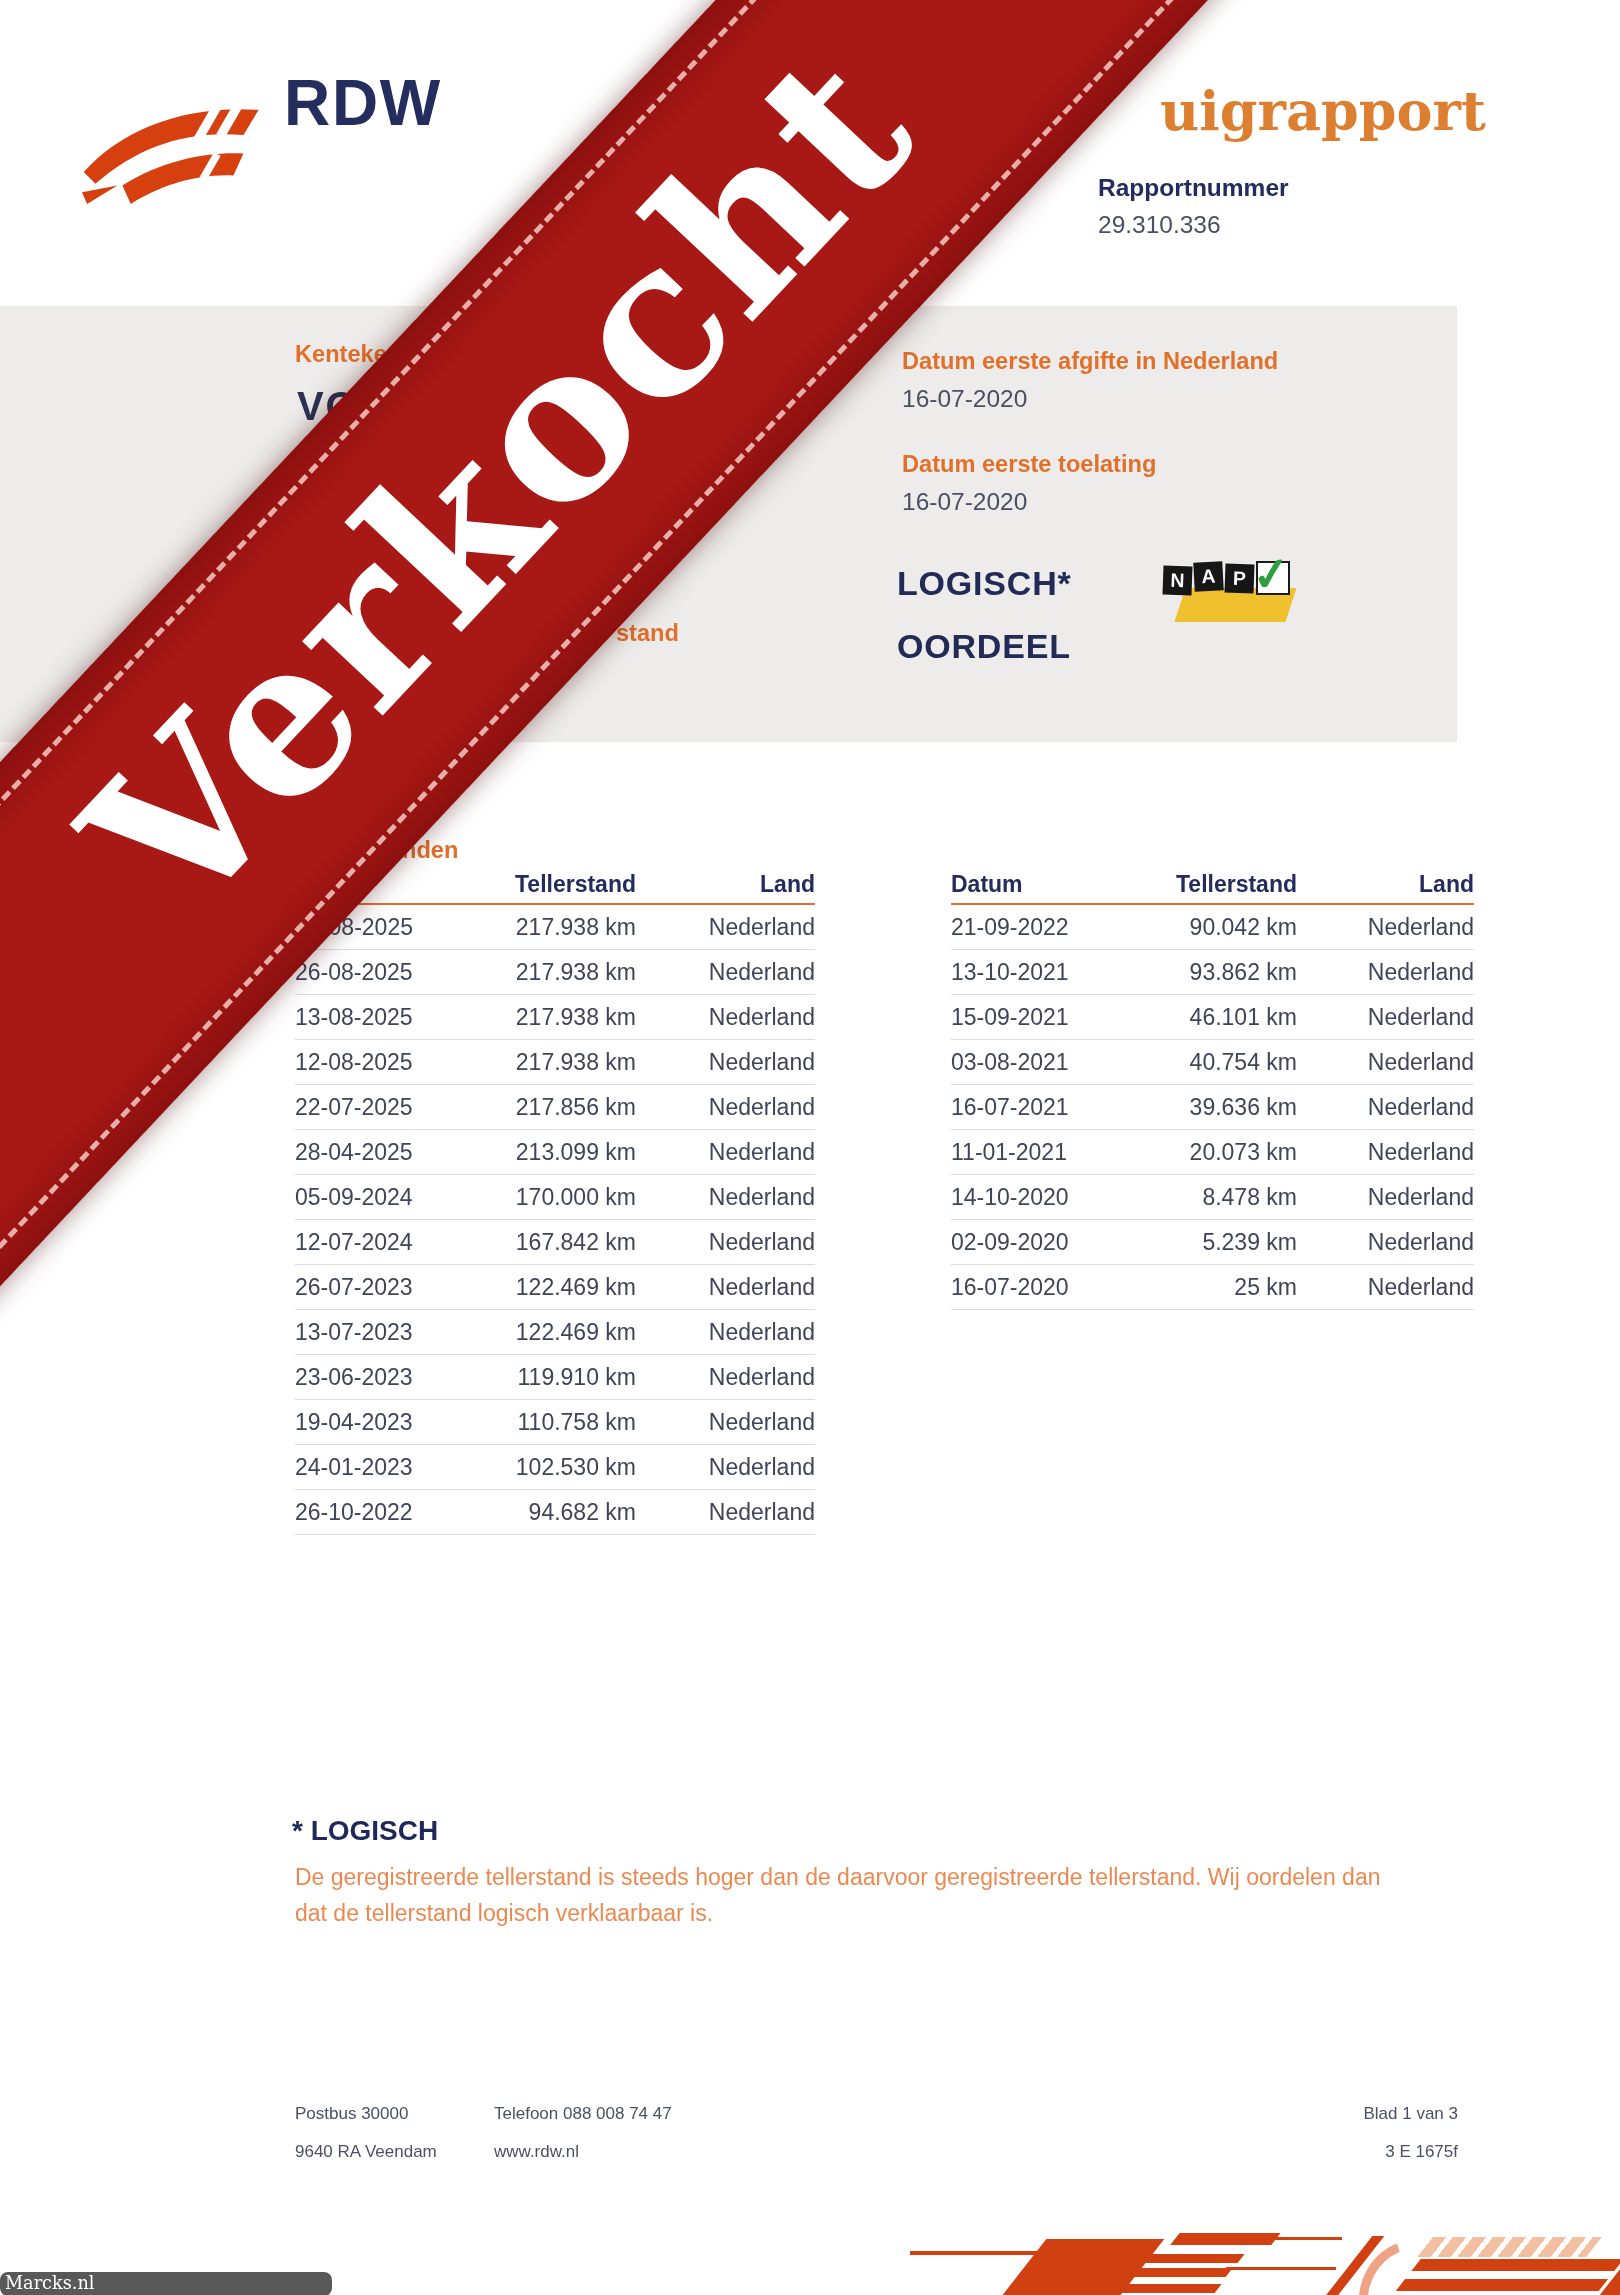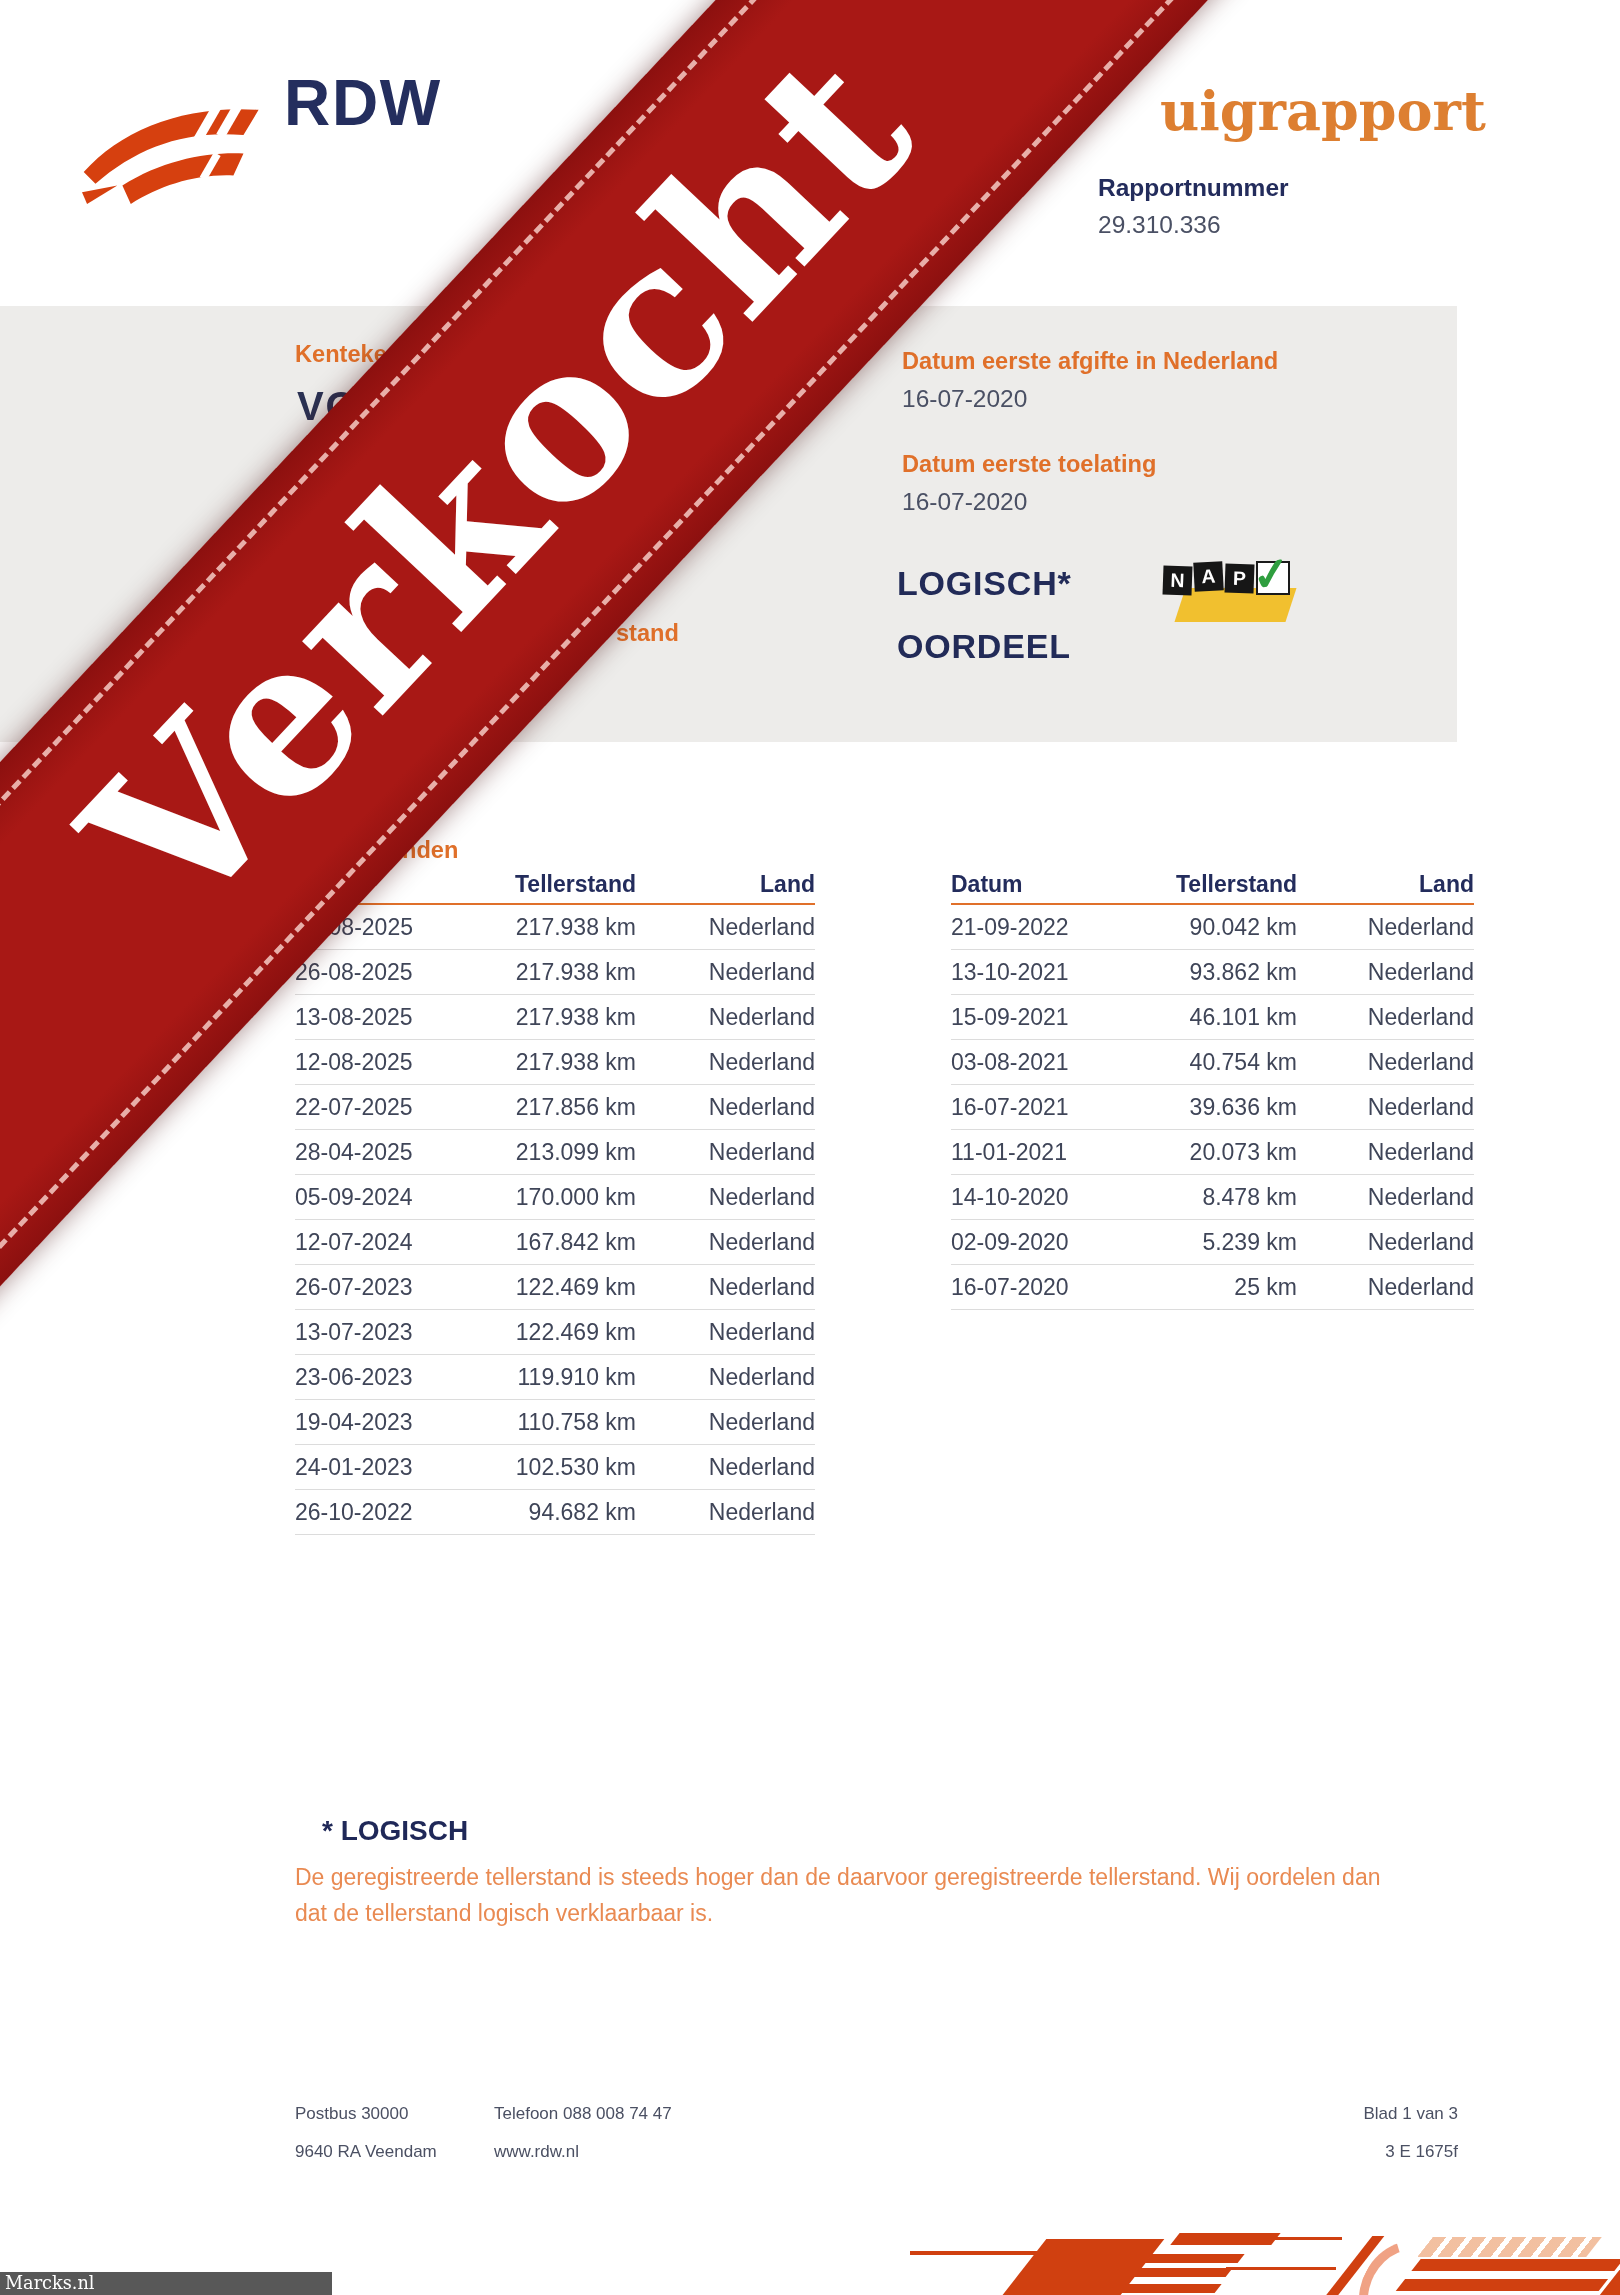--- a/index.html
+++ b/index.html
@@ -40,21 +40,21 @@
   .c1{width:118px;}
   .c2{width:223px;text-align:right;}
   .c3{width:179px;text-align:right;}
   #left-table{left:295px;top:868px;width:520px;}
   #right-table{left:903px;top:868px;width:523px;margin-left:48px;}
   #right-table .c2{width:228px;}
   #right-table .c3{width:177px;}
   #left-table .trow:first-child .c1{text-align:right;}
 
   
-  #exp-heading{left:292px;top:1815px;font-weight:bold;font-size:28px;color:#1f2858;margin-left:30px;}
+  #exp-heading{left:292px;top:1815px;font-weight:bold;font-size:28px;color:#1f2858;}
   .exp-line{position:absolute;left:295px;font-size:23px;color:#e98a52;}
 
   
   .foot{position:absolute;font-size:17px;color:#4b5063;}
   .foot-right{width:253px;text-align:right;}
 
   
   #banner{position:absolute;left:-617px;top:333px;width:2195px;height:359px;
           transform:rotate(-46.8deg);z-index:50;
           background:linear-gradient(to bottom,#8c100f,#a81815 16%,#a81815 84%,#8c100f);
@@ -68,21 +68,21 @@
 
   
   .lg{position:absolute;background:#d04010;}
   .skew{transform:skewX(-38deg);}
   #lg-stripeblock{background:repeating-linear-gradient(180deg,#d04010 0 11.8px,#ffffff 11.8px 20px);}
   #lg-ghost{background:repeating-linear-gradient(90deg,#f0b590 0 13.5px,rgba(240,181,144,0) 13.5px 20px);opacity:.85;}
   #lg-swirl{position:absolute;left:1361px;top:2239px;width:71px;height:88px;border:9.3px solid transparent;
             border-left-color:#f0a284;border-radius:50%;transform:rotate(28deg);}
 
   
-  #marcks-bar{left:0;top:2272px;width:332px;height:23.6px;background:#585858;z-index:60;}
+  #marcks-bar{left:0;top:2272px;width:332px;height:23.6px;background:#585858;z-index:60;border-radius:8px;}
   #marcks-bar span{font-family:"DejaVu Serif",serif;font-size:17.7px;color:#fff;padding-left:5px;line-height:23.6px;display:block;}
 </style>
 </head>
 <body>
 
 <div id="page">
 
   <svg class="abs" style="left:80px;top:93px;" width="184" height="111" viewBox="0 0 218 132">
     <path d="M4 94 C 50 42, 126 14, 212 20 L 194 50 C 126 44, 68 64, 18 108 Z" fill="#d6400f"></path>
     <path d="M50 110 C 98 80, 150 70, 194 72 L 182 98 C 138 96, 94 110, 60 132 Z" fill="#d6400f"></path>

